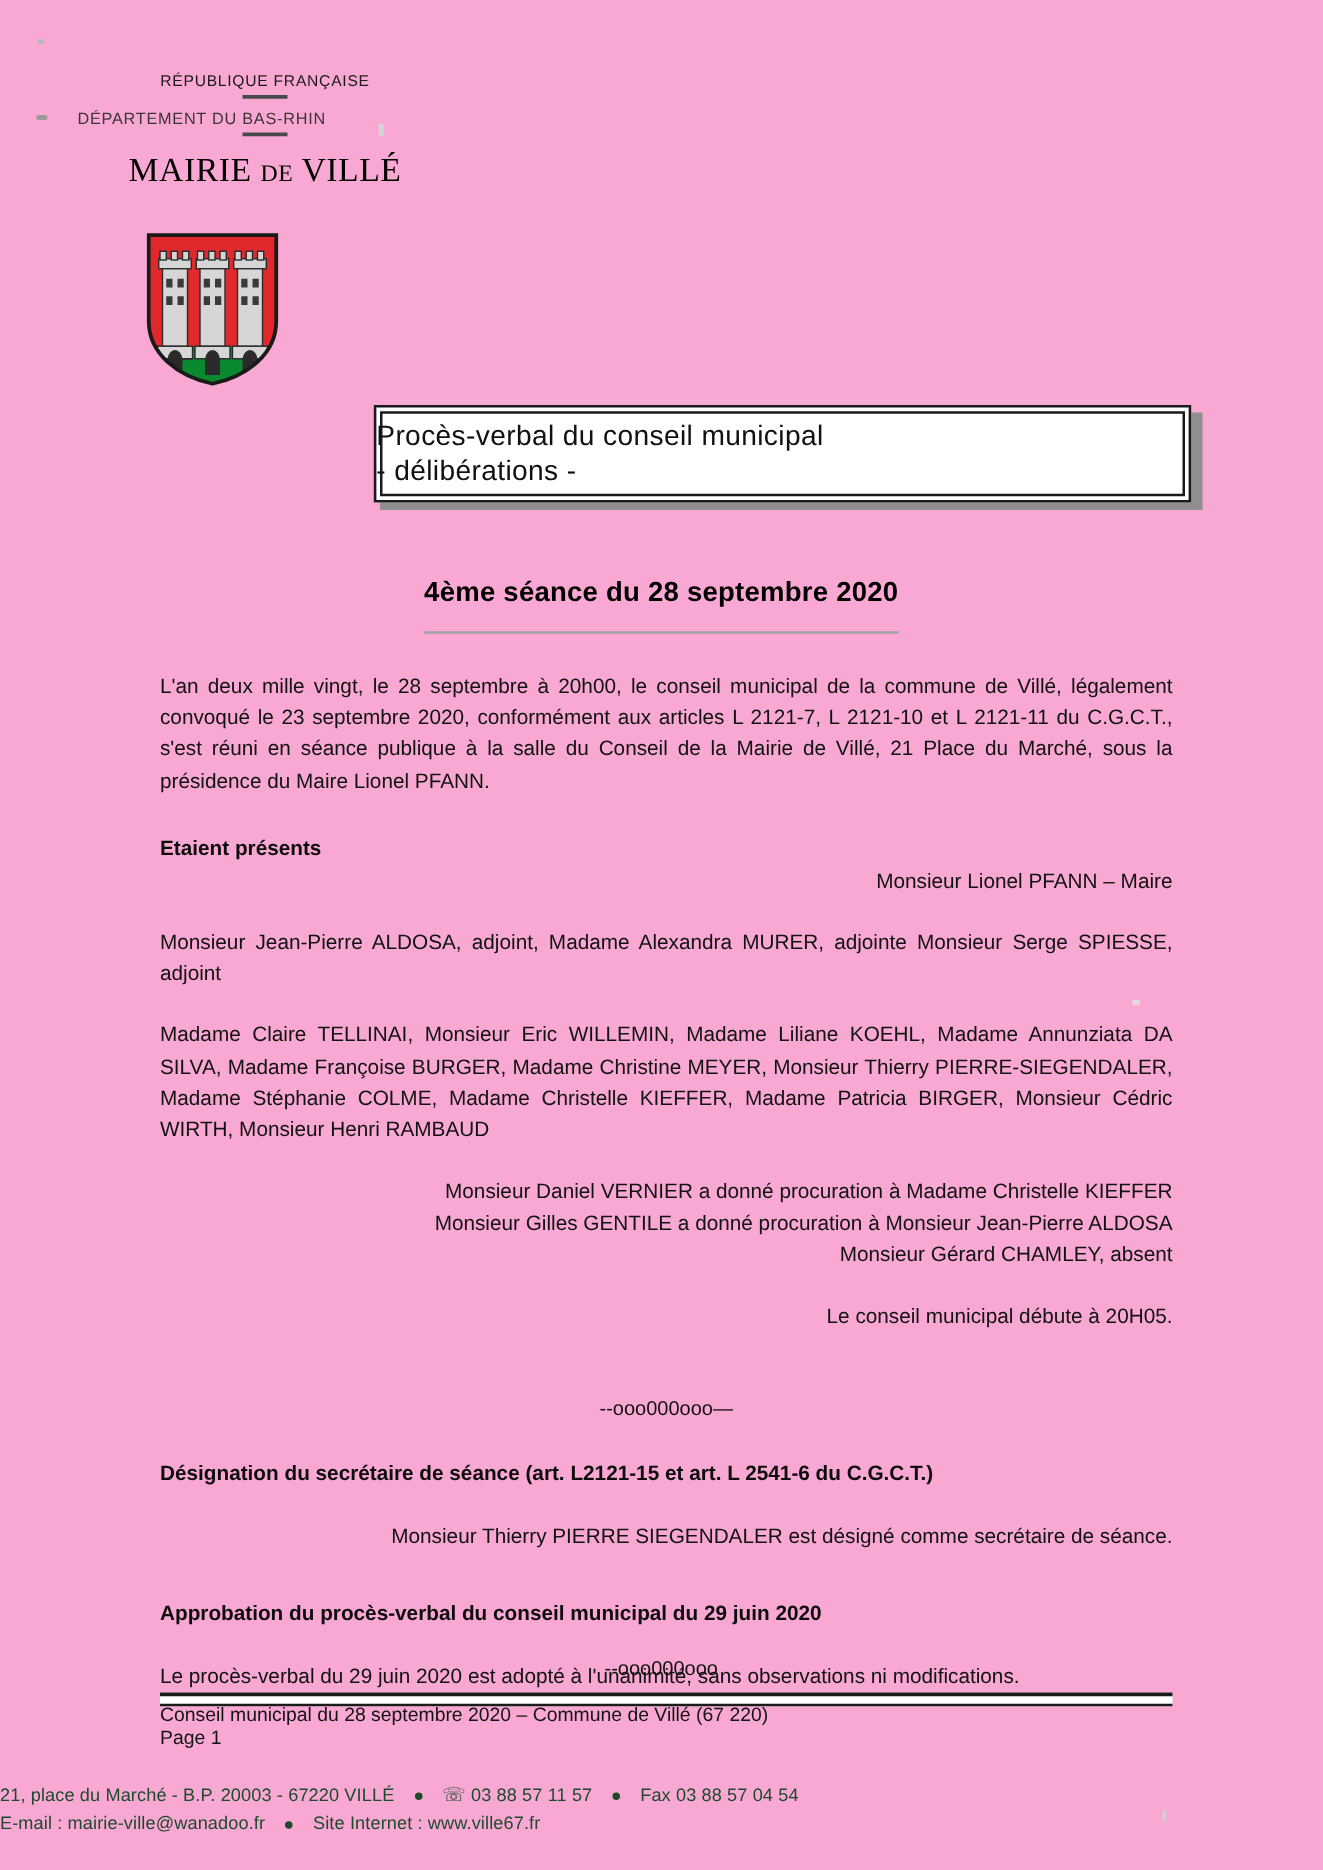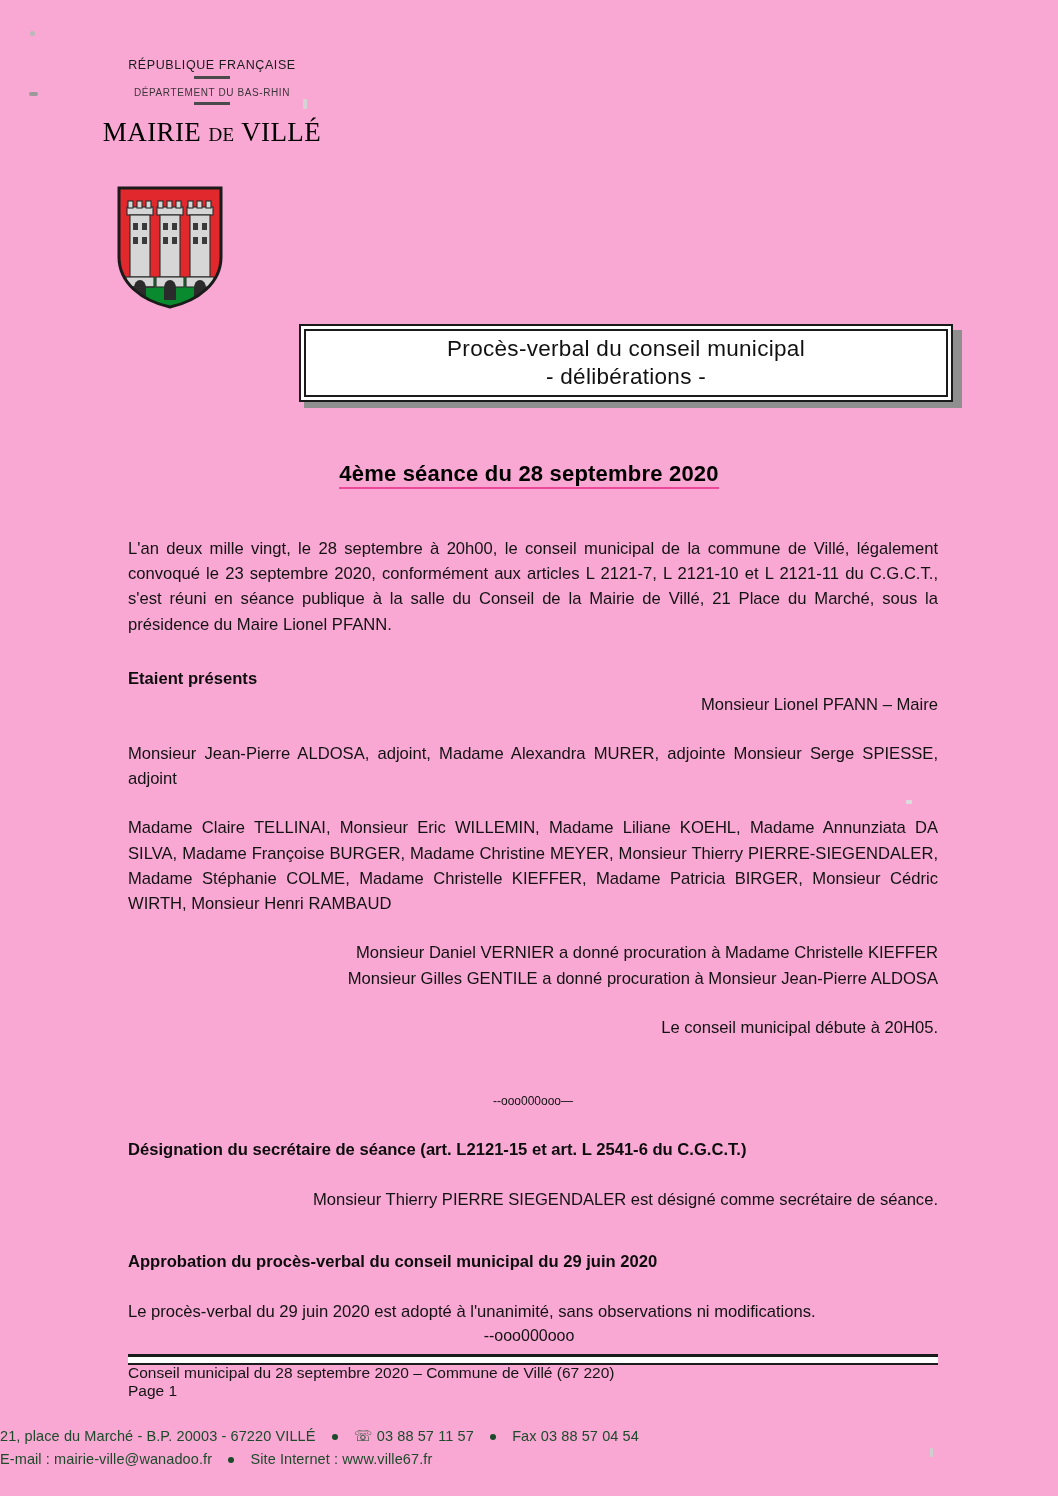--- a/index.html
+++ b/index.html
@@ -46,24 +46,24 @@
     text-align: center;
     white-space: nowrap;
   }
   .lh-rule {
     width: 36px;
     height: 3px;
     background: #4a4a4a;
     margin: 4px auto 8px auto;
   }
   .lh-departement {
-    font-size: 10px;
+    font-size: 13px;
     letter-spacing: 0.6px;
     color: #2b2b2b;
-    text-align: center;
+    text-align: left;
     white-space: nowrap;
     opacity: 0.92;
   }
   .lh-rule2 {
     width: 36px;
     height: 3px;
     background: #4a4a4a;
     margin: 4px auto 12px auto;
   }
   .lh-mairie {
@@ -98,21 +98,21 @@
     position: absolute;
     left: 299px;
     top: 324px;
     width: 650px;
     height: 74px;
     background: #ffffff;
     border: 2px solid #1a1a1a;
     box-shadow: inset 0 0 0 3px #ffffff, inset 0 0 0 5px #1a1a1a;
     display: flex;
     flex-direction: column;
-    align-items: center;
+    align-items: flex-start;
     justify-content: center;
   }
   .title-line1 {
     font-size: 22.5px;
     letter-spacing: 0.3px;
     color: #111;
     line-height: 1.25;
   }
   .title-line2 {
     font-size: 22.5px;
@@ -126,22 +126,22 @@
     position: absolute;
     left: 0;
     top: 461px;
     width: 1058px;
     text-align: center;
     font-size: 22px;
     font-weight: bold;
     letter-spacing: 0.2px;
   }
   .seance span {
-    border-bottom: 2px solid #ec4899;
-    padding-bottom: 1px;
+    border-bottom: 2px solid #a3a3a3;
+    padding-bottom: 19px;
   }
 
   
   .body {
     position: absolute;
     left: 128px;
     top: 536px;
     width: 810px;
   }
   .para {
@@ -158,21 +158,21 @@
   .spacer-l { height: 30px; }
   .heading {
     font-size: 16.6px;
     font-weight: bold;
     color: #0d0d0d;
     margin: 0;
     line-height: 1.5;
   }
   .sep {
     text-align: center;
-    font-size: 12px;
+    font-size: 16px;
     letter-spacing: 0px;
     color: #111;
     margin: 0;
   }
 
   
   .footer-sep {
     position: absolute;
     left: 0;
     top: 1327px;
@@ -344,20 +344,21 @@
     <p class="para">Monsieur Jean-Pierre ALDOSA, adjoint, Madame Alexandra MURER, adjointe Monsieur Serge SPIESSE, adjoint</p>
 
     <div class="spacer-m"></div>
 
     <p class="para">Madame Claire TELLINAI, Monsieur Eric WILLEMIN, Madame Liliane KOEHL, Madame Annunziata DA SILVA, Madame Françoise BURGER, Madame Christine MEYER, Monsieur Thierry PIERRE-SIEGENDALER, Madame Stéphanie COLME, Madame Christelle KIEFFER, Madame Patricia BIRGER, Monsieur Cédric WIRTH, Monsieur Henri RAMBAUD</p>
 
     <div class="spacer-m"></div>
 
     <p class="para nogap">Monsieur Daniel VERNIER a donné procuration à Madame Christelle KIEFFER</p>
     <p class="para nogap">Monsieur Gilles GENTILE a donné procuration à Monsieur Jean-Pierre ALDOSA</p>
+    <p class="para nogap">Monsieur Gérard CHAMLEY, absent</p>
 
     <div class="spacer-m"></div>
 
     <p class="para nogap">Le conseil municipal débute à 20H05.</p>
 
     <div class="spacer-l"></div>
     <div class="spacer-m"></div>
 
     <p class="sep">--ooo000ooo—</p>
 

